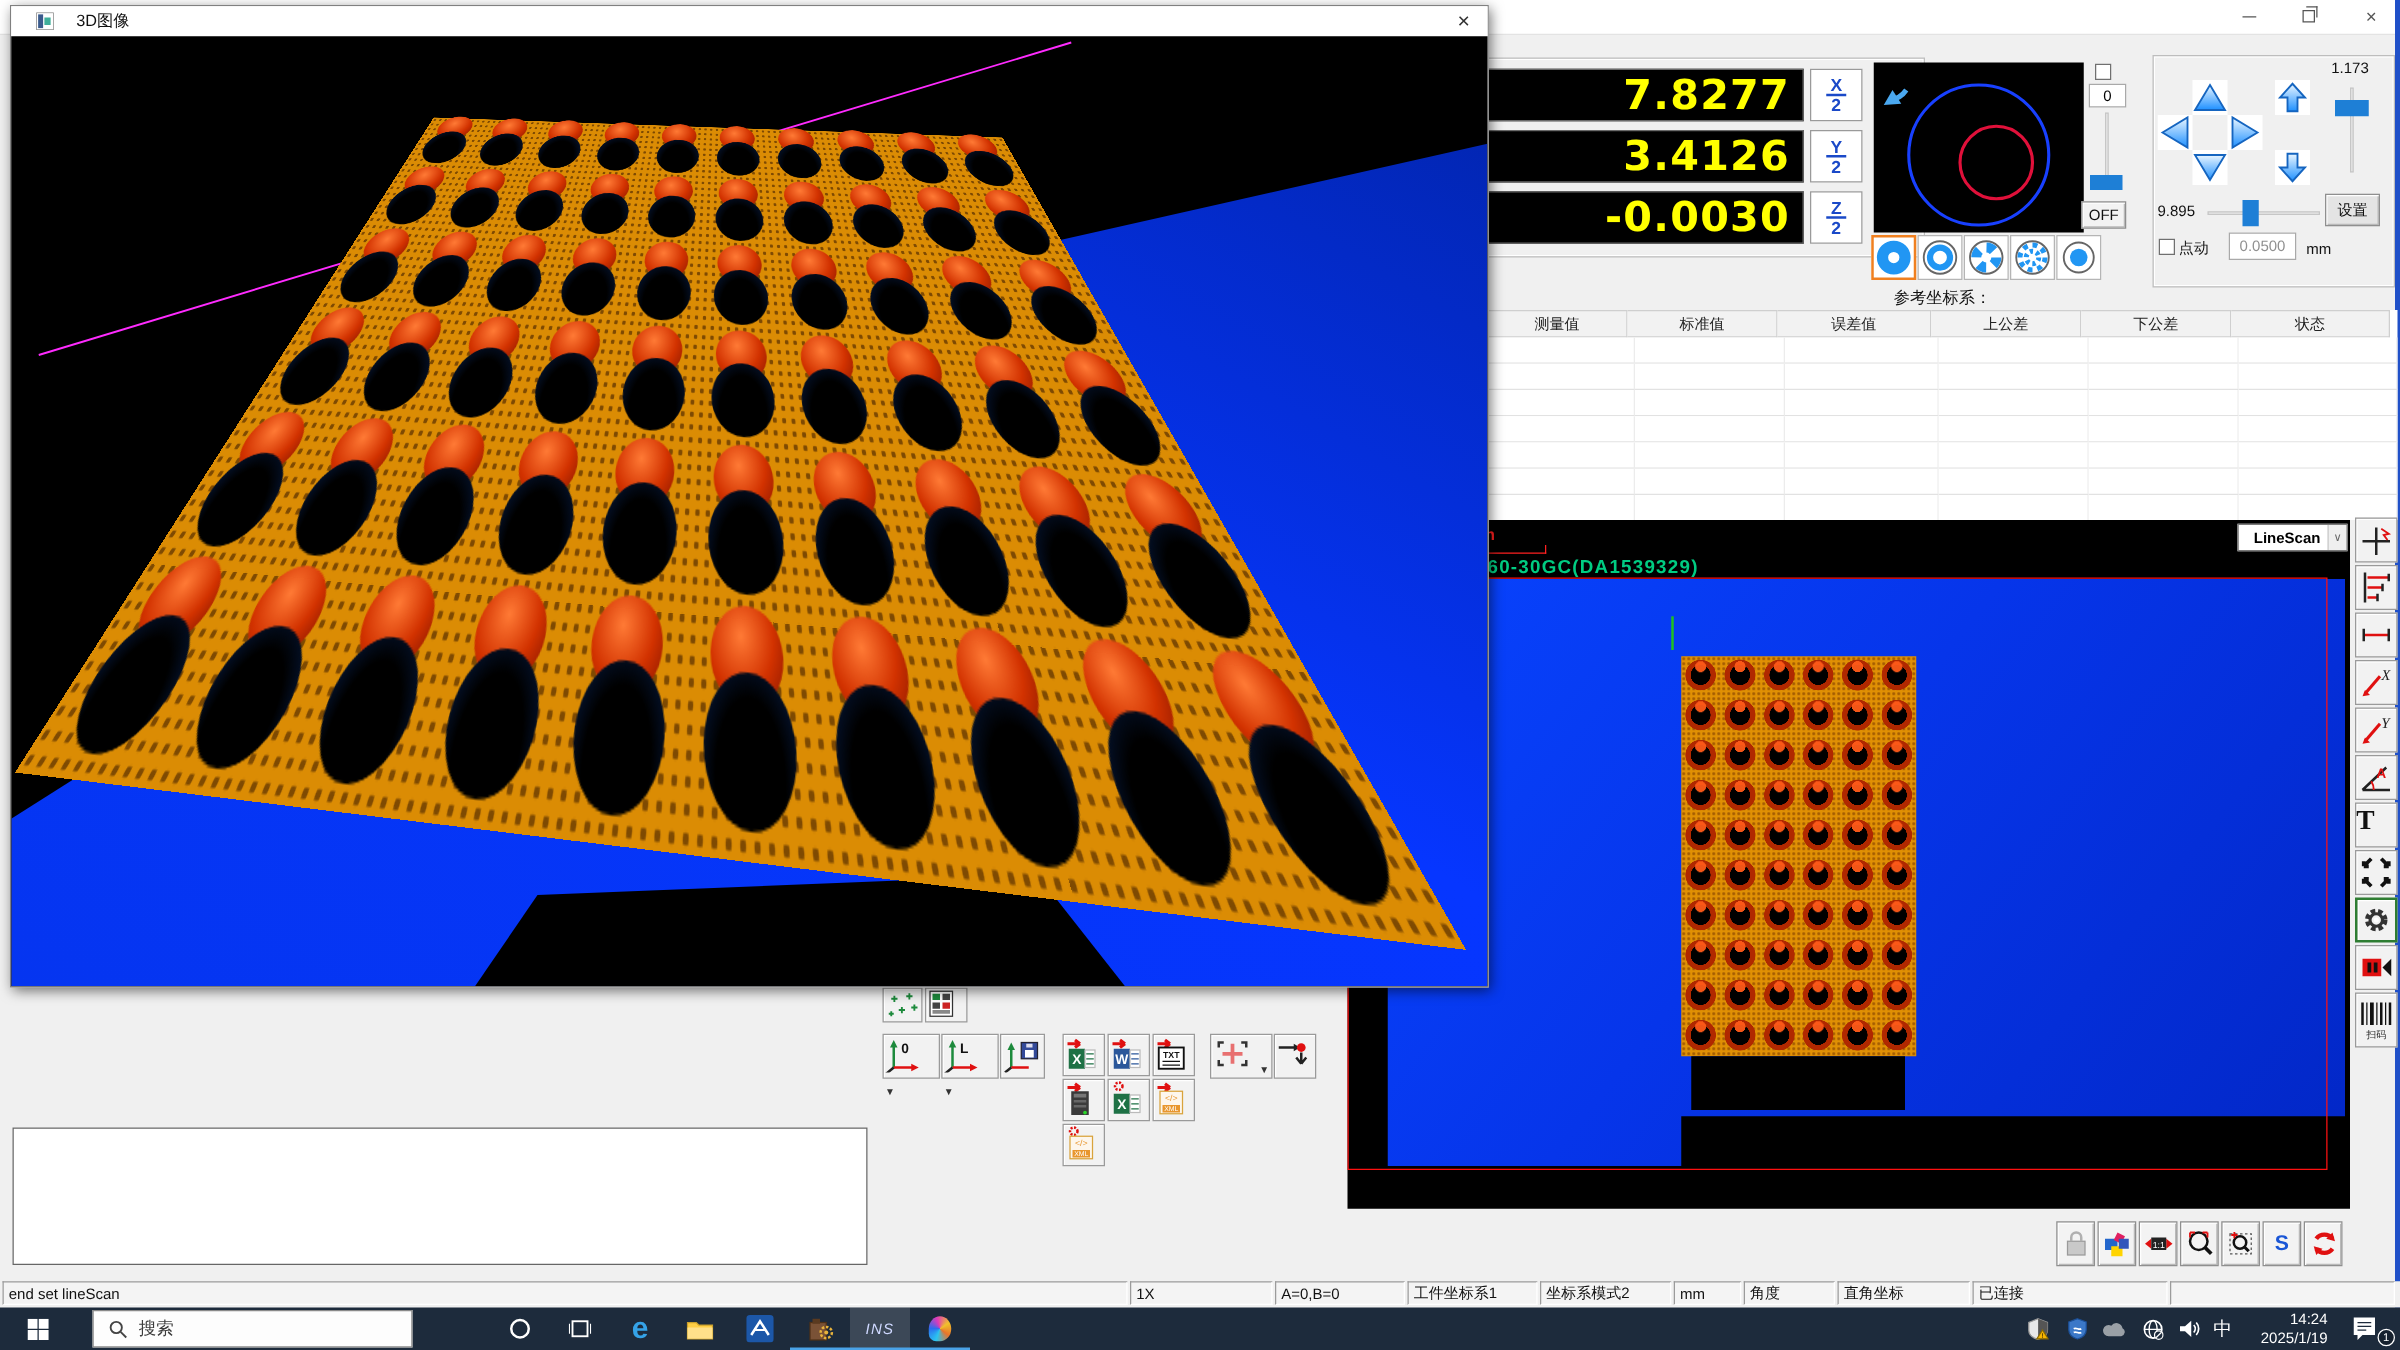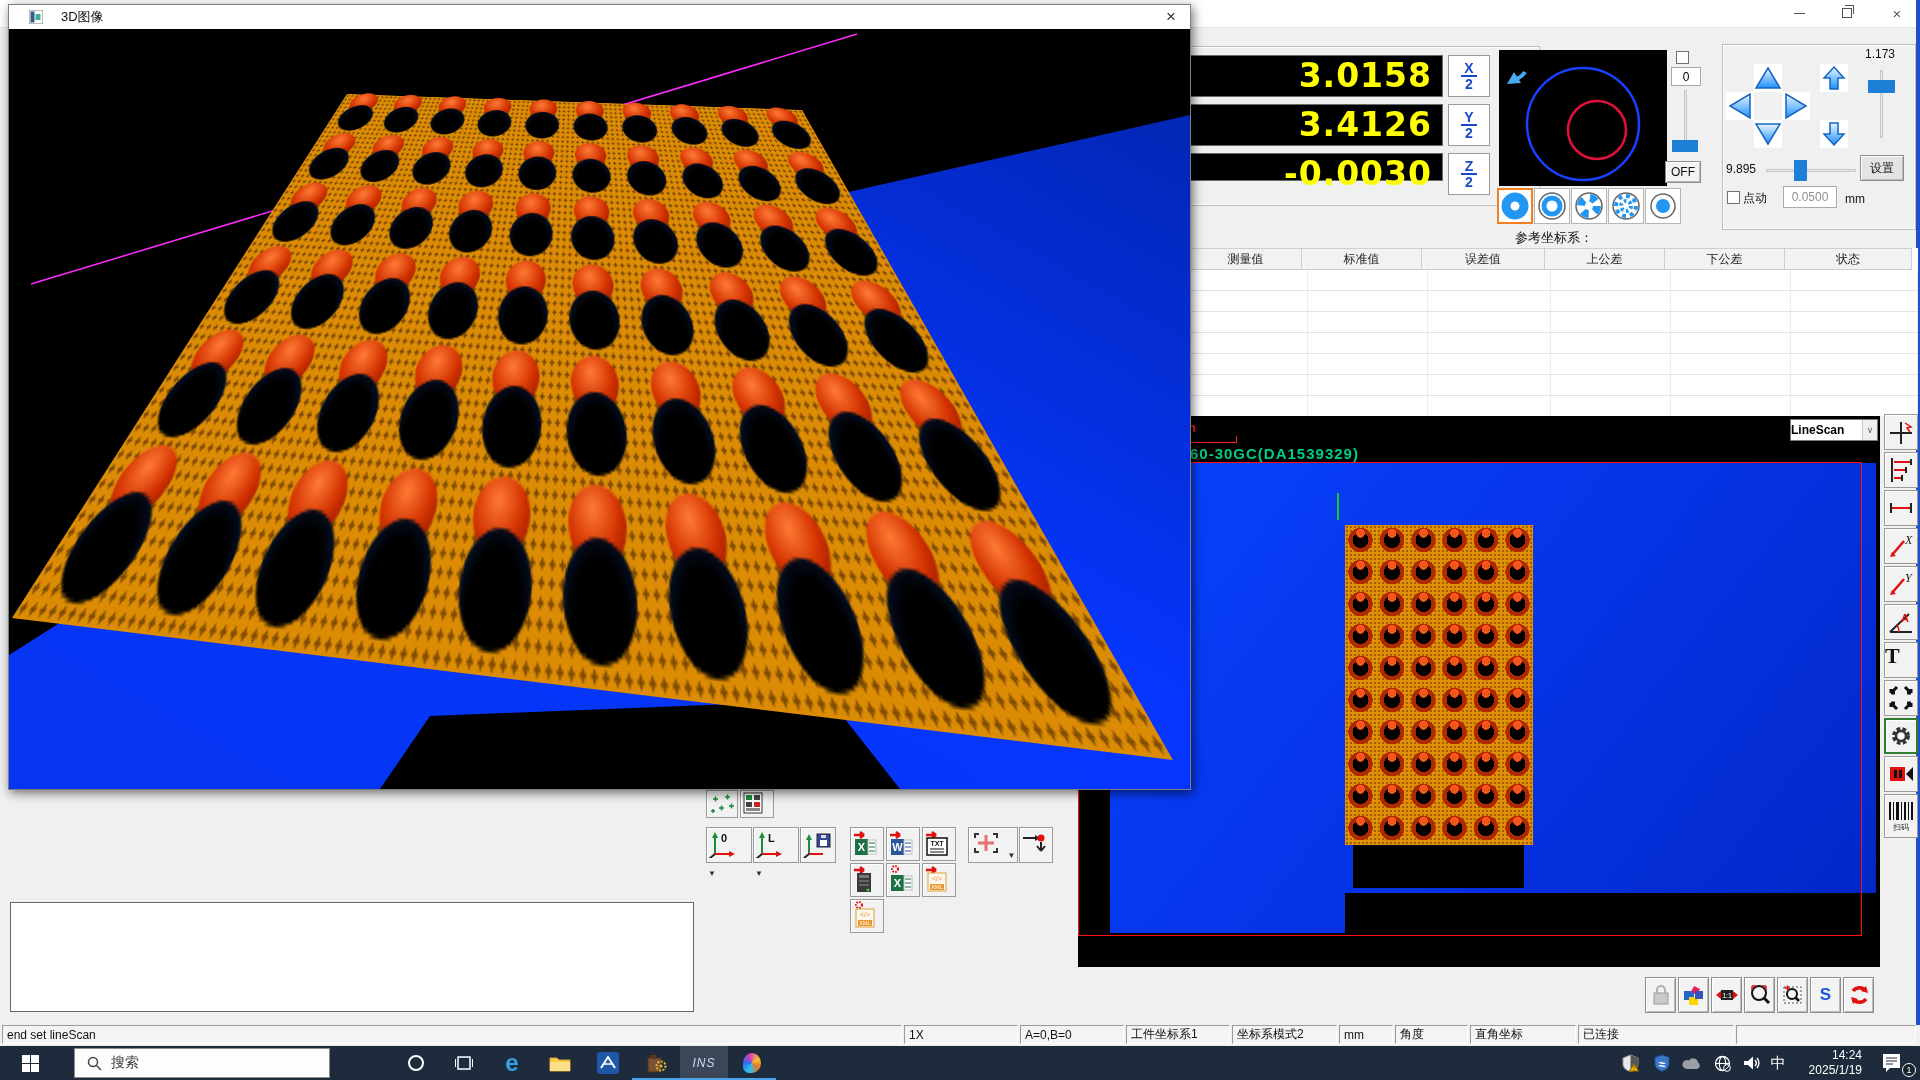--- a/index.html
+++ b/index.html
@@ -83,37 +83,37 @@
   <div style="position:relative;width:10px;height:10px;border:1px solid #555">
       <div style="position:absolute;left:2px;top:-4px;width:9px;height:9px;border:1px solid #555;border-left:none;border-bottom:none"></div>
     </div>
 </div>
 <div class="abs winbtn" style="left:1882px;top:4px;width:30px;height:18px;font-size:15px">×</div>
 <div class="abs" style="left:1916px;top:0;width:4px;height:1046px;background:#2050c8"></div>
 
 <div class="abs etched" style="left:1152px;top:46px;width:388px;height:160px"></div>
 <div id="dro-rows">
   <div>
-    <div class="abs dro-box" style="left: 1162px; top: 55px; width: 281px; height: 42px;">3.0158</div>
+    <div class="abs dro-box" style="left: 1162px; top: 55px; width: 281px; height: 42px;">7.8277</div>
     <div class="abs axisbtn" style="left: 1448px; top: 55px; width: 42px; height: 42px;">
       <span>X</span>
       <span class="num">2</span>
     </div>
   </div>
 
   <div>
     <div class="abs dro-box" style="left: 1162px; top: 104px; width: 281px; height: 42px;">3.4126</div>
     <div class="abs axisbtn" style="left: 1448px; top: 104px; width: 42px; height: 42px;">
       <span>Y</span>
       <span class="num">2</span>
     </div>
   </div>
 
   <div>
-    <div class="abs dro-box" style="left: 1162px; top: 153px; width: 281px; height: 28px;">-0.0030</div>
+    <div class="abs dro-box" style="left: 1162px; top: 153px; width: 281px; height: 42px;">-0.0030</div>
     <div class="abs axisbtn" style="left: 1448px; top: 153px; width: 42px; height: 42px;">
       <span>Z</span>
       <span class="num">2</span>
     </div>
   </div>
 </div>
 
 <div class="abs" style="left:1499px;top:50px;width:168px;height:136px;background:#000">
   <svg width="168" height="136">
     <circle cx="84" cy="74" r="56" fill="none" stroke="#1840ff" stroke-width="2.5"></circle>
@@ -261,21 +261,21 @@
         <div class="tcell" style="width: 123px;"></div>
         <div class="tcell" style="width: 120px;"></div>
         <div class="tcell" style="width: 120px;"></div>
         <div class="tcell" style="width: 127px;"></div>
       </div>
     </div>
 </div>
 
 <div class="abs" id="camera-panel" style="left:1078px;top:416px;width:802px;height:551px">
   <div class="abs" style="left:712px;top:3px;width:88px;height:22px;background:#fff;border:1px solid #7a7a7a;display:flex;align-items:center">
-    <span style="flex:1;font-size:12px;font-weight:bold;padding-left:0;color:#000">LineScan</span>
+    <span style="flex:1;font-size:12px;font-weight:bold;padding-left:12px;color:#000">LineScan</span>
     <span style="width:15px;text-align:center;font-size:9px;color:#666;border-left:1px solid #c9c9c9;background:#efefef;line-height:20px">∨</span>
   </div>
   <div class="abs" style="left:110px;top:4px;color:#ff2020;font-size:13px;font-weight:bold">n</div>
   <div class="abs" style="left:112px;top:26px;width:47px;height:1px;background:#ff2020"></div>
   <div class="abs" style="left:158px;top:20px;width:1px;height:7px;background:#ff2020"></div>
   <div class="abs" style="left:112px;top:29px;font-size:15px;font-weight:bold;color:#00cc82;letter-spacing:1px">60-30GC(DA1539329)</div>
 
   <div class="abs camblue" style="left:1px;top:47px;width:797px;height:470px;clip-path:polygon(31px 0,797px 0,797px 430px,266px 430px,266px 470px,31px 470px)"></div>
 
   <div class="abs" style="left:0;top:46px;width:784px;height:474px;border:1px solid #ff1010"></div>

